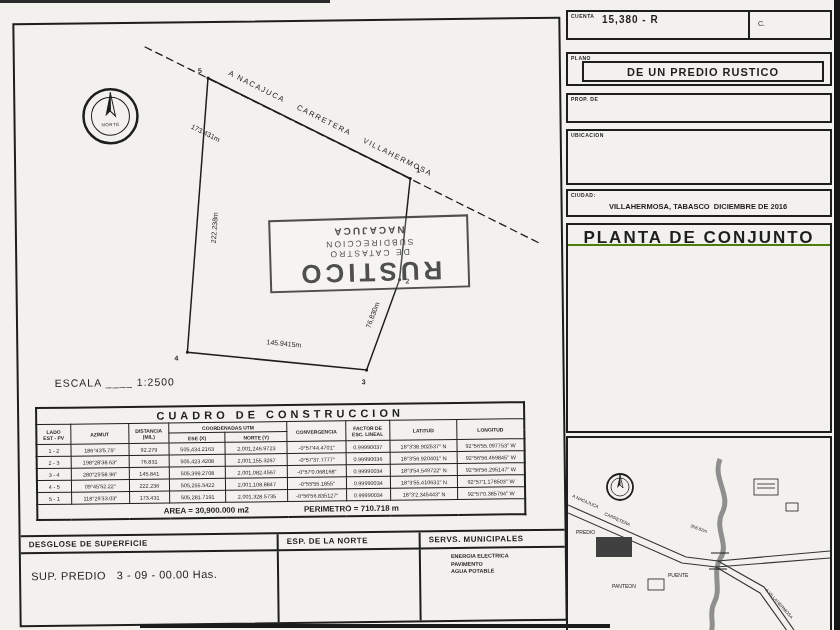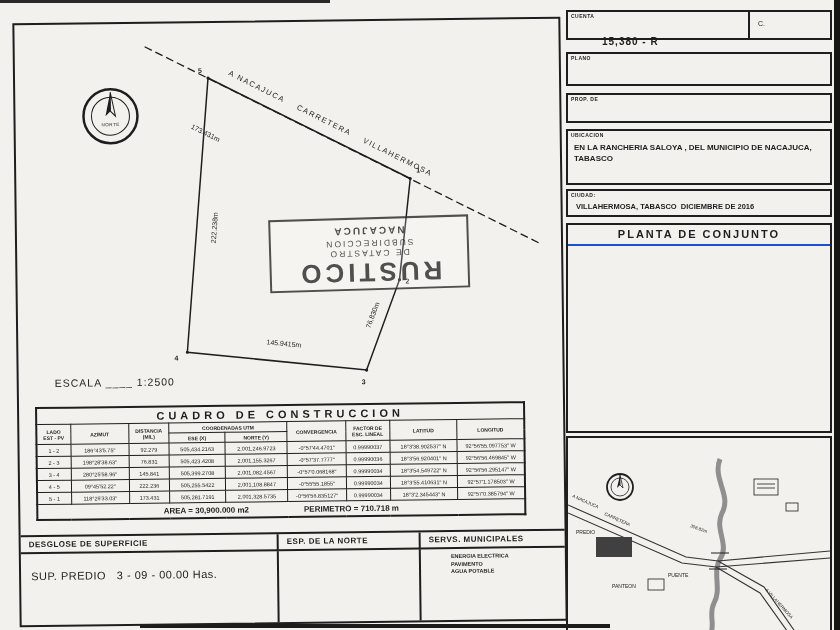--- a/index.html
+++ b/index.html
@@ -59,34 +59,34 @@
   .bs-head{border-bottom:2px solid #1e1e1e;font-size:8px;font-weight:bold;
     display:flex;align-items:center;padding-left:8px;letter-spacing:0.5px;}
   .bs-body.sup{font-size:11px;padding:16px 0 0 10px;letter-spacing:0.5px;}
   .bs-body.servs{font-size:5.5px;line-height:7.5px;padding:4px 0 0 30px;font-weight:bold;}
 
   
   .right-col{position:absolute;left:566px;top:10px;width:266px;}
   .rbox{position:relative;border:2px solid #1e1e1e;}
   .rlabel{position:absolute;top:1px;left:3px;font-size:5px;font-weight:bold;letter-spacing:0.5px;}
   .box-cuenta{height:26px;}
-  .cuenta-value{position:absolute;left:34px;top:24px;font-size:10px;font-weight:bold;letter-spacing:1px;}
+  .cuenta-value{position:absolute;left:34px;top:2px;font-size:10px;font-weight:bold;letter-spacing:1px;}
   .cuenta-divider{position:absolute;left:180px;top:0;bottom:0;border-left:2px solid #1e1e1e;}
   .cuenta-right{position:absolute;left:190px;top:8px;font-size:7px;}
   .box-plano{margin-top:12px;height:30px;}
   .plano-inner{position:absolute;left:14px;right:6px;top:7px;bottom:2px;border:2px solid #1e1e1e;
     display:flex;align-items:center;justify-content:center;font-size:11px;font-weight:bold;letter-spacing:1px;}
   .box-prop{margin-top:7px;height:26px;}
   .box-ubicacion{margin-top:6px;height:52px;}
   .ubicacion-value{padding:11px 4px 0 6px;font-size:8px;font-weight:bold;line-height:11px;}
-  .box-ciudad{margin-top:4px;height:24px;}
+  .box-ciudad{margin-top:4px;height:24px;padding-left:33px;}
   .ciudad-value{padding:11px 0 0 8px;font-size:7.5px;font-weight:bold;}
   .box-planta{margin-top:6px;height:206px;}
-  .box-title{height:16px;border-bottom:2px solid #1d4ed8;text-align:center;
-    font-weight:bold;font-size:11px;letter-spacing:2px;padding-top:3px;}
+  .box-title{height:16px;border-bottom:2px solid #4d7c0f;text-align:center;
+    font-weight:bold;font-size:17px;letter-spacing:2px;padding-top:3px;}
   .box-localizacion{margin-top:3px;height:198px;}
   .map{position:absolute;left:0;top:19px;right:0;bottom:0;}
   .map text{fill:#1e1e1e;font-size:5px;font-family:"Liberation Sans",sans-serif;}
   .map .tiny{font-size:4.5px;}
 </style>
 </head>
 <body>
 
 <div class="edge-topleft"></div>
 <div class="edge-right"></div>
@@ -276,29 +276,29 @@
 
   <div class="rbox box-cuenta">
     <div class="rlabel">CUENTA</div>
     <div class="cuenta-value">15,380 - R</div>
     <div class="cuenta-divider"></div>
     <div class="cuenta-right">C.</div>
   </div>
 
   <div class="rbox box-plano">
     <div class="rlabel">PLANO</div>
+    <div class="plano-inner">DE UN PREDIO RUSTICO</div>
   </div>
 
   <div class="rbox box-prop">
     <div class="rlabel">PROP. DE</div>
   </div>
 
   <div class="rbox box-ubicacion">
     <div class="rlabel">UBICACION</div>
-    <div class="ubicacion-value">EN LA RANCHERIA SALOYA , DEL MUNICIPIO DE NACAJUCA, TABASCO</div>
   </div>
 
   <div class="rbox box-ciudad">
     <div class="rlabel">CIUDAD:</div>
     <div class="ciudad-value">VILLAHERMOSA, TABASCO&nbsp; DICIEMBRE DE 2016</div>
   </div>
 
   <div class="rbox box-planta">
     <div class="box-title">PLANTA DE CONJUNTO</div>
   </div>

